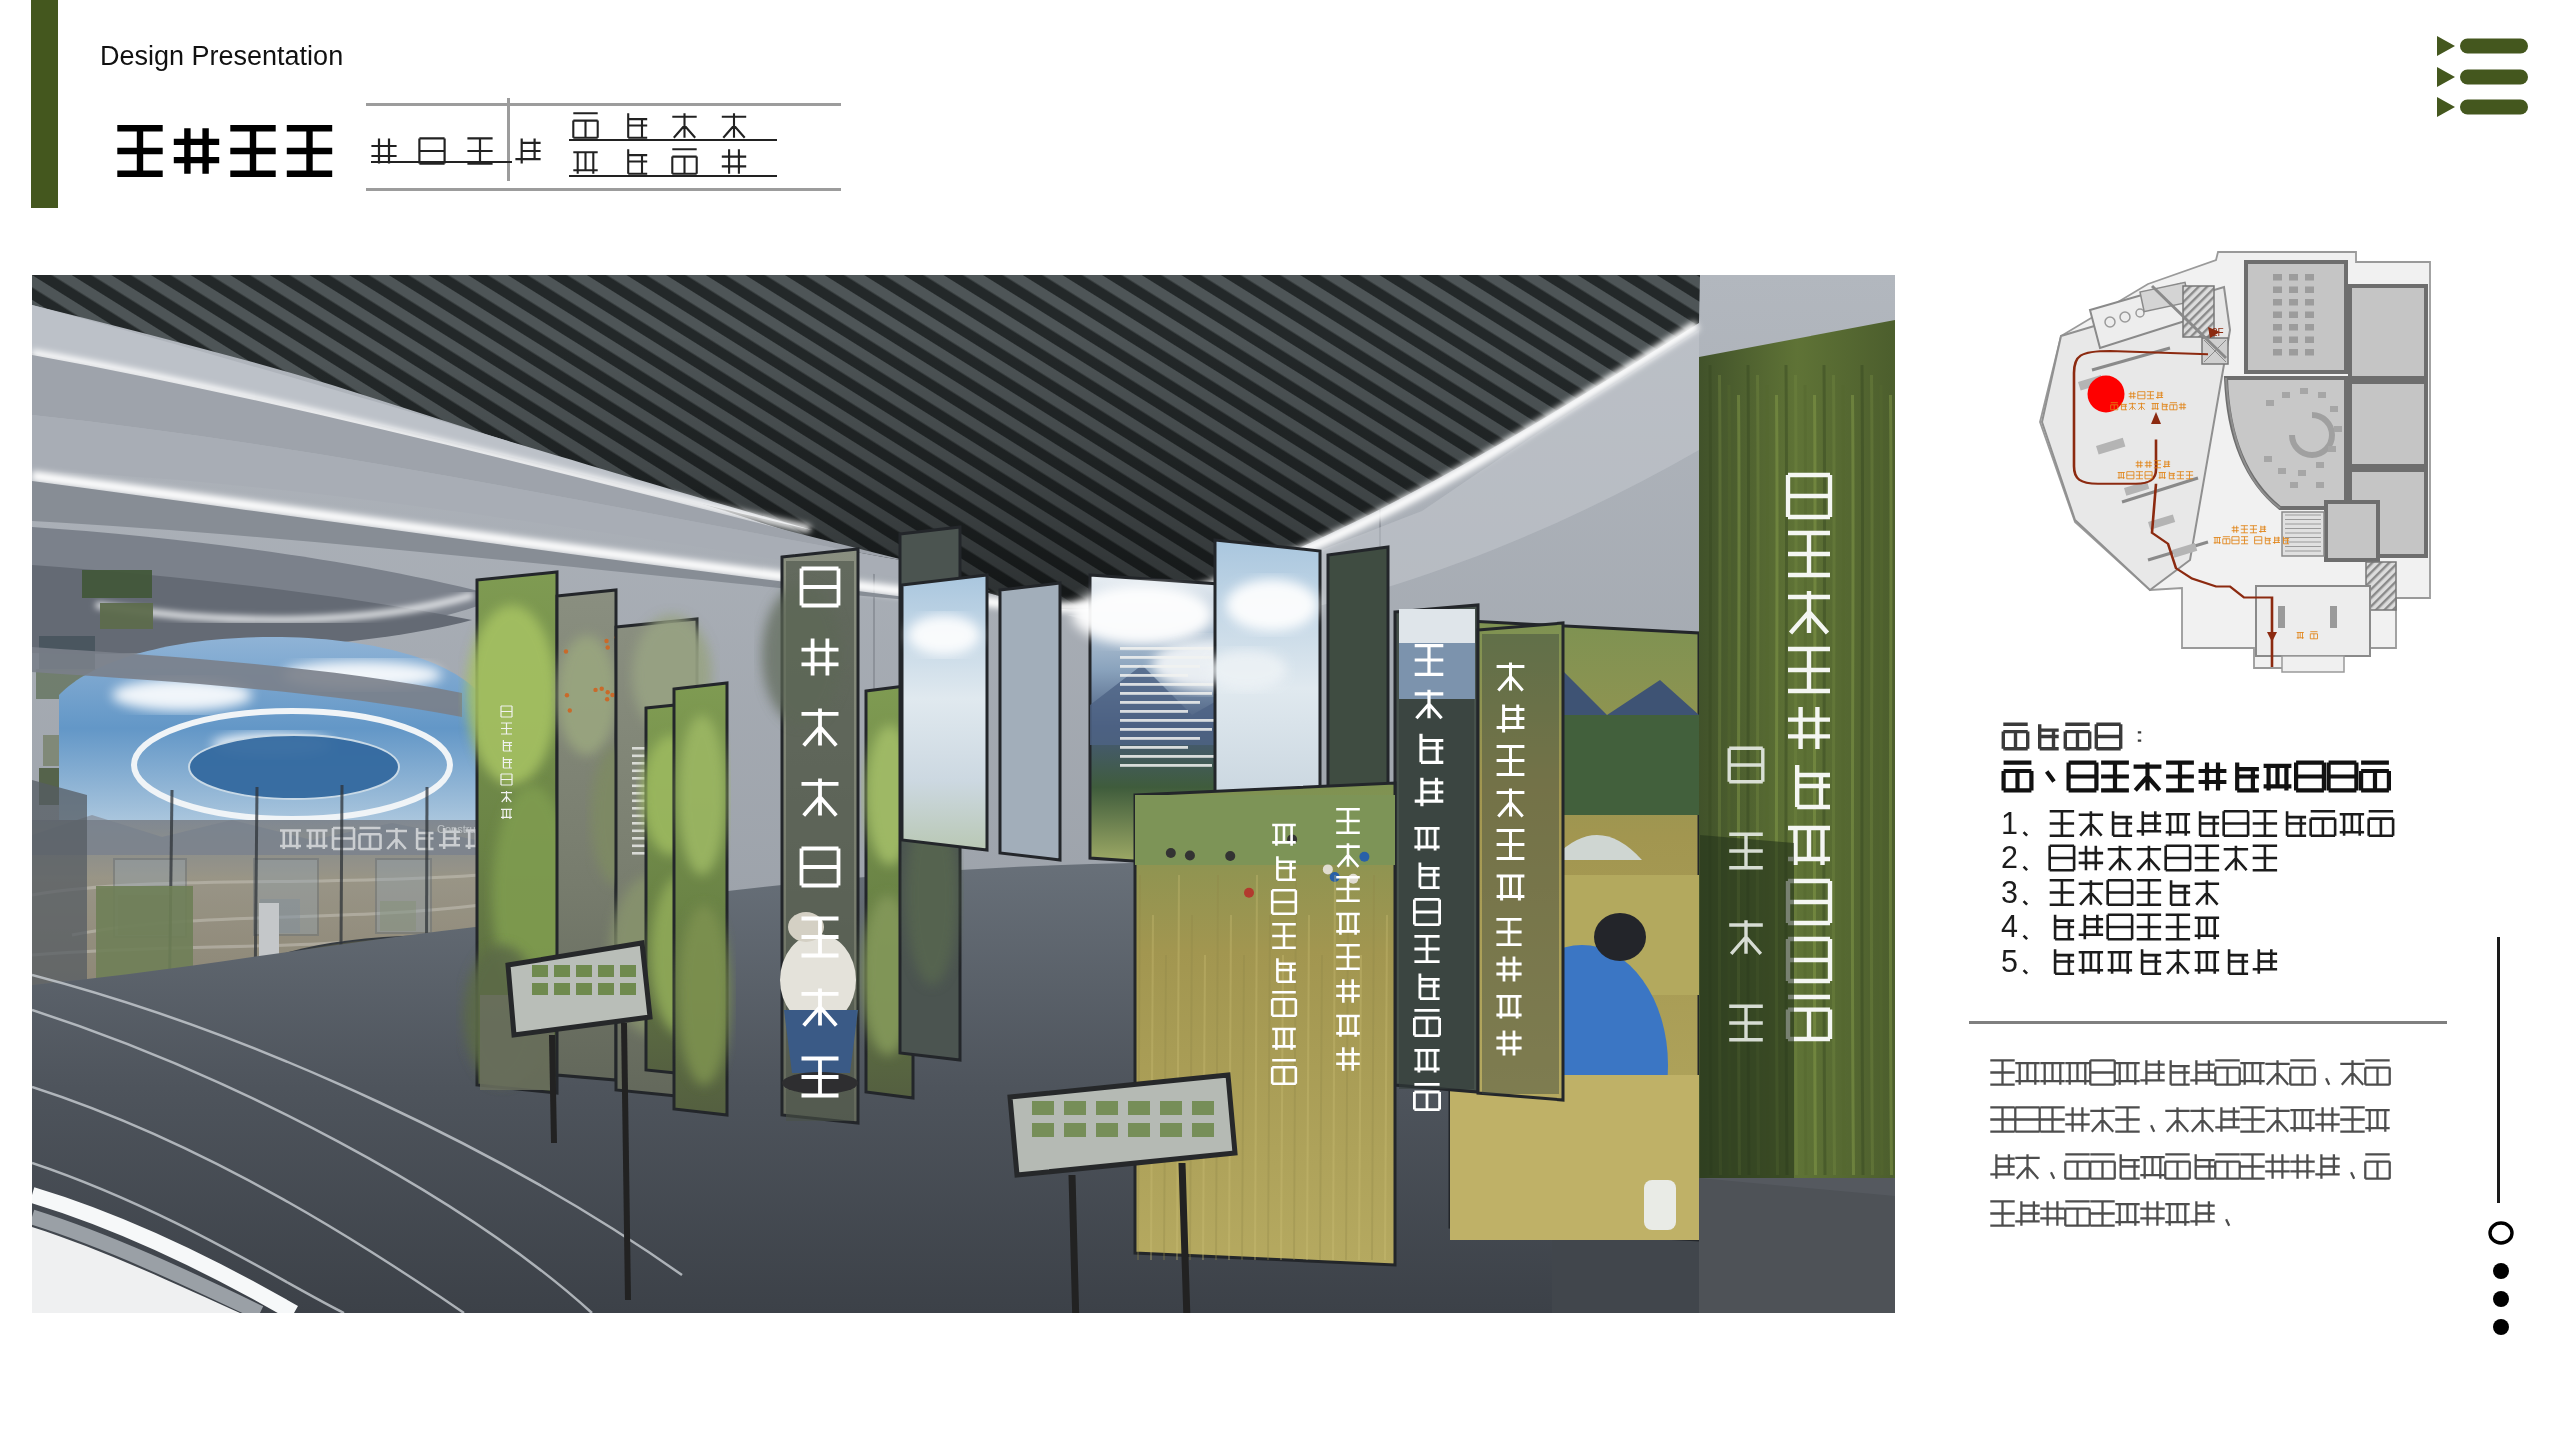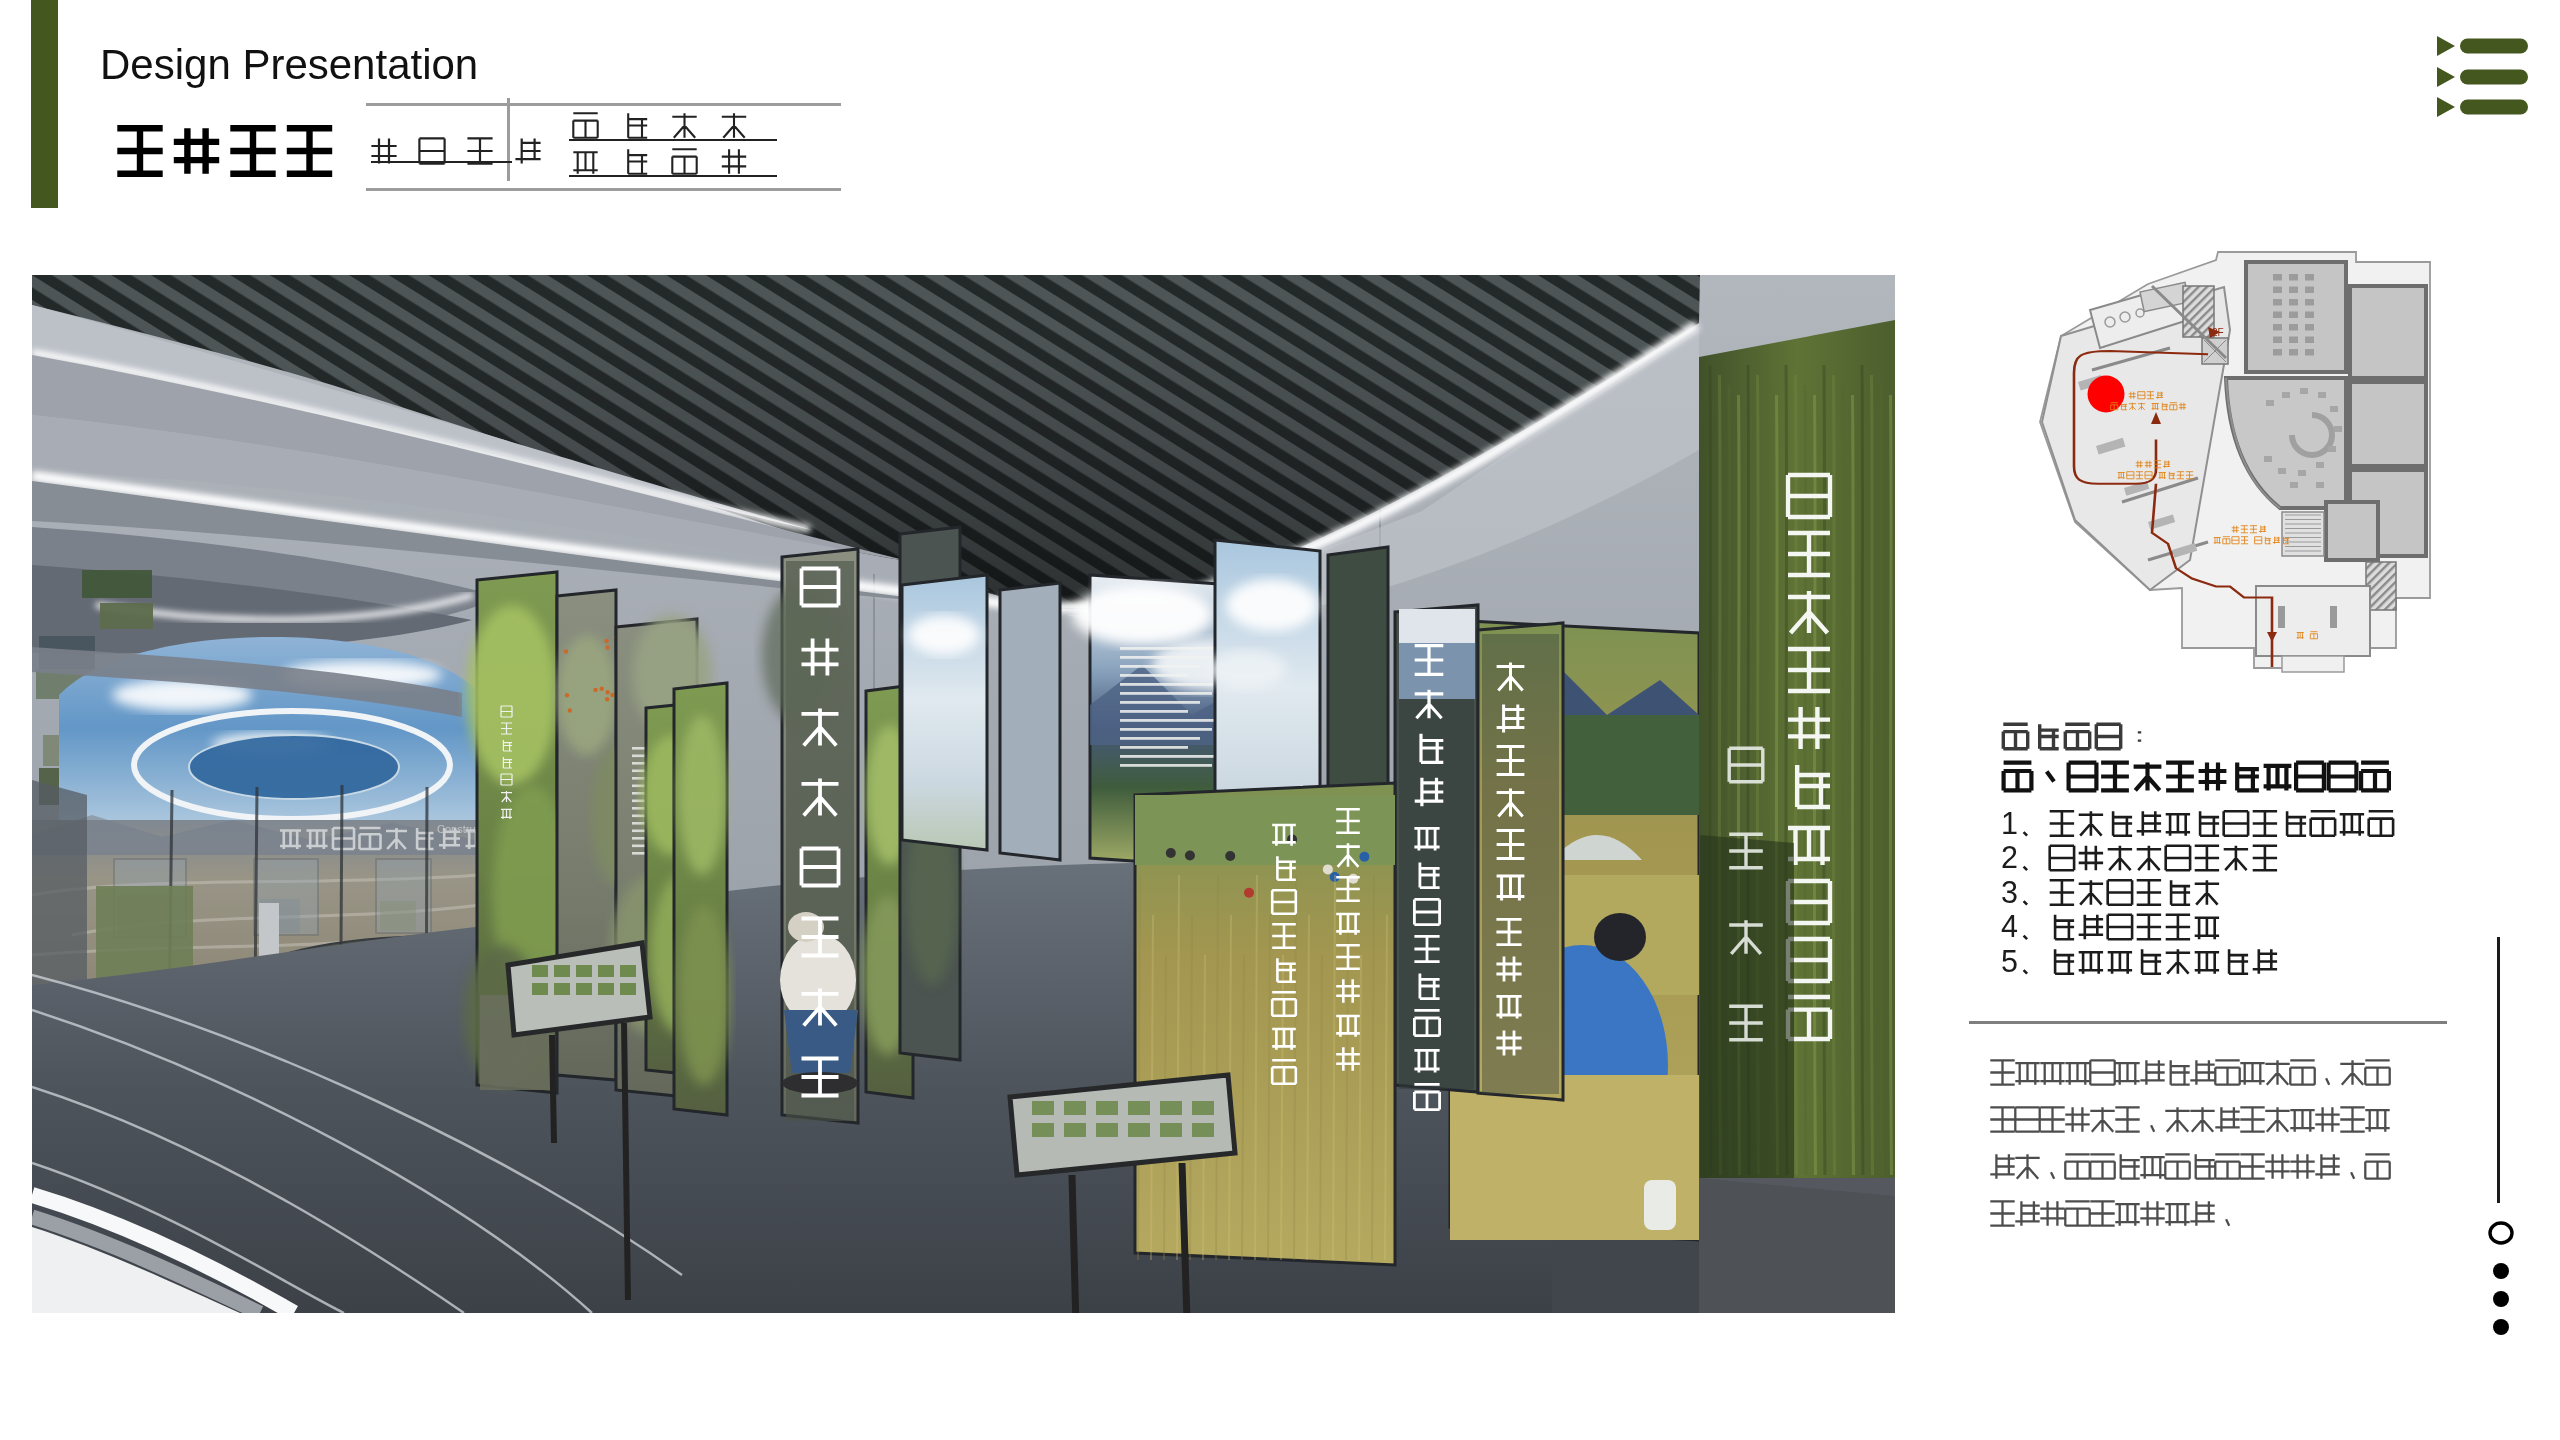--- a/index.html
+++ b/index.html
@@ -1,19 +1,19 @@
 <!DOCTYPE html>
 <html><head><meta charset="utf-8"><style>
 html,body{margin:0;padding:0;width:2560px;height:1440px;background:#ffffff;overflow:hidden;font-family:"Liberation Sans",sans-serif}
 .abs{position:absolute}
 </style></head><body>
 
 <div class="abs" style="left:31px;top:0;width:27px;height:208px;background:#44571e"></div>
 
-<div class="abs" style="left:100px;top:41px;font-size:42px;color:#111">Design Presentation</div>
+<div class="abs" style="left:100px;top:41px;font-size:27px;color:#111">Design Presentation</div>
 
 <svg class="abs" style="left:0;top:0" width="950" height="230">
     <path d="M117.3 128.3L162.7 128.3M117.3 151.0L162.7 151.0M117.3 173.7L162.7 173.7M140.0 128.3L140.0 173.7M187.4 128.3L187.4 173.7M205.6 128.3L205.6 173.7M173.8 141.9L219.2 141.9M173.8 160.1L219.2 160.1M230.3 128.3L275.7 128.3M230.3 151.0L275.7 151.0M230.3 173.7L275.7 173.7M253.0 128.3L253.0 173.7M286.8 128.3L332.2 128.3M286.8 151.0L332.2 151.0M286.8 173.7L332.2 173.7M309.5 128.3L309.5 173.7" stroke="#000000" stroke-width="6.40" fill="none"></path>
   </svg>
 
 <div class="abs" style="left:366px;top:103px;width:475px;height:2.5px;background:#9c9c9c"></div>
 <div class="abs" style="left:366px;top:188px;width:475px;height:2.5px;background:#9c9c9c"></div>
 <div class="abs" style="left:507px;top:98px;width:2.5px;height:83px;background:#9c9c9c"></div>
 
 <svg class="abs" style="left:350px;top:90px" width="520" height="120">

